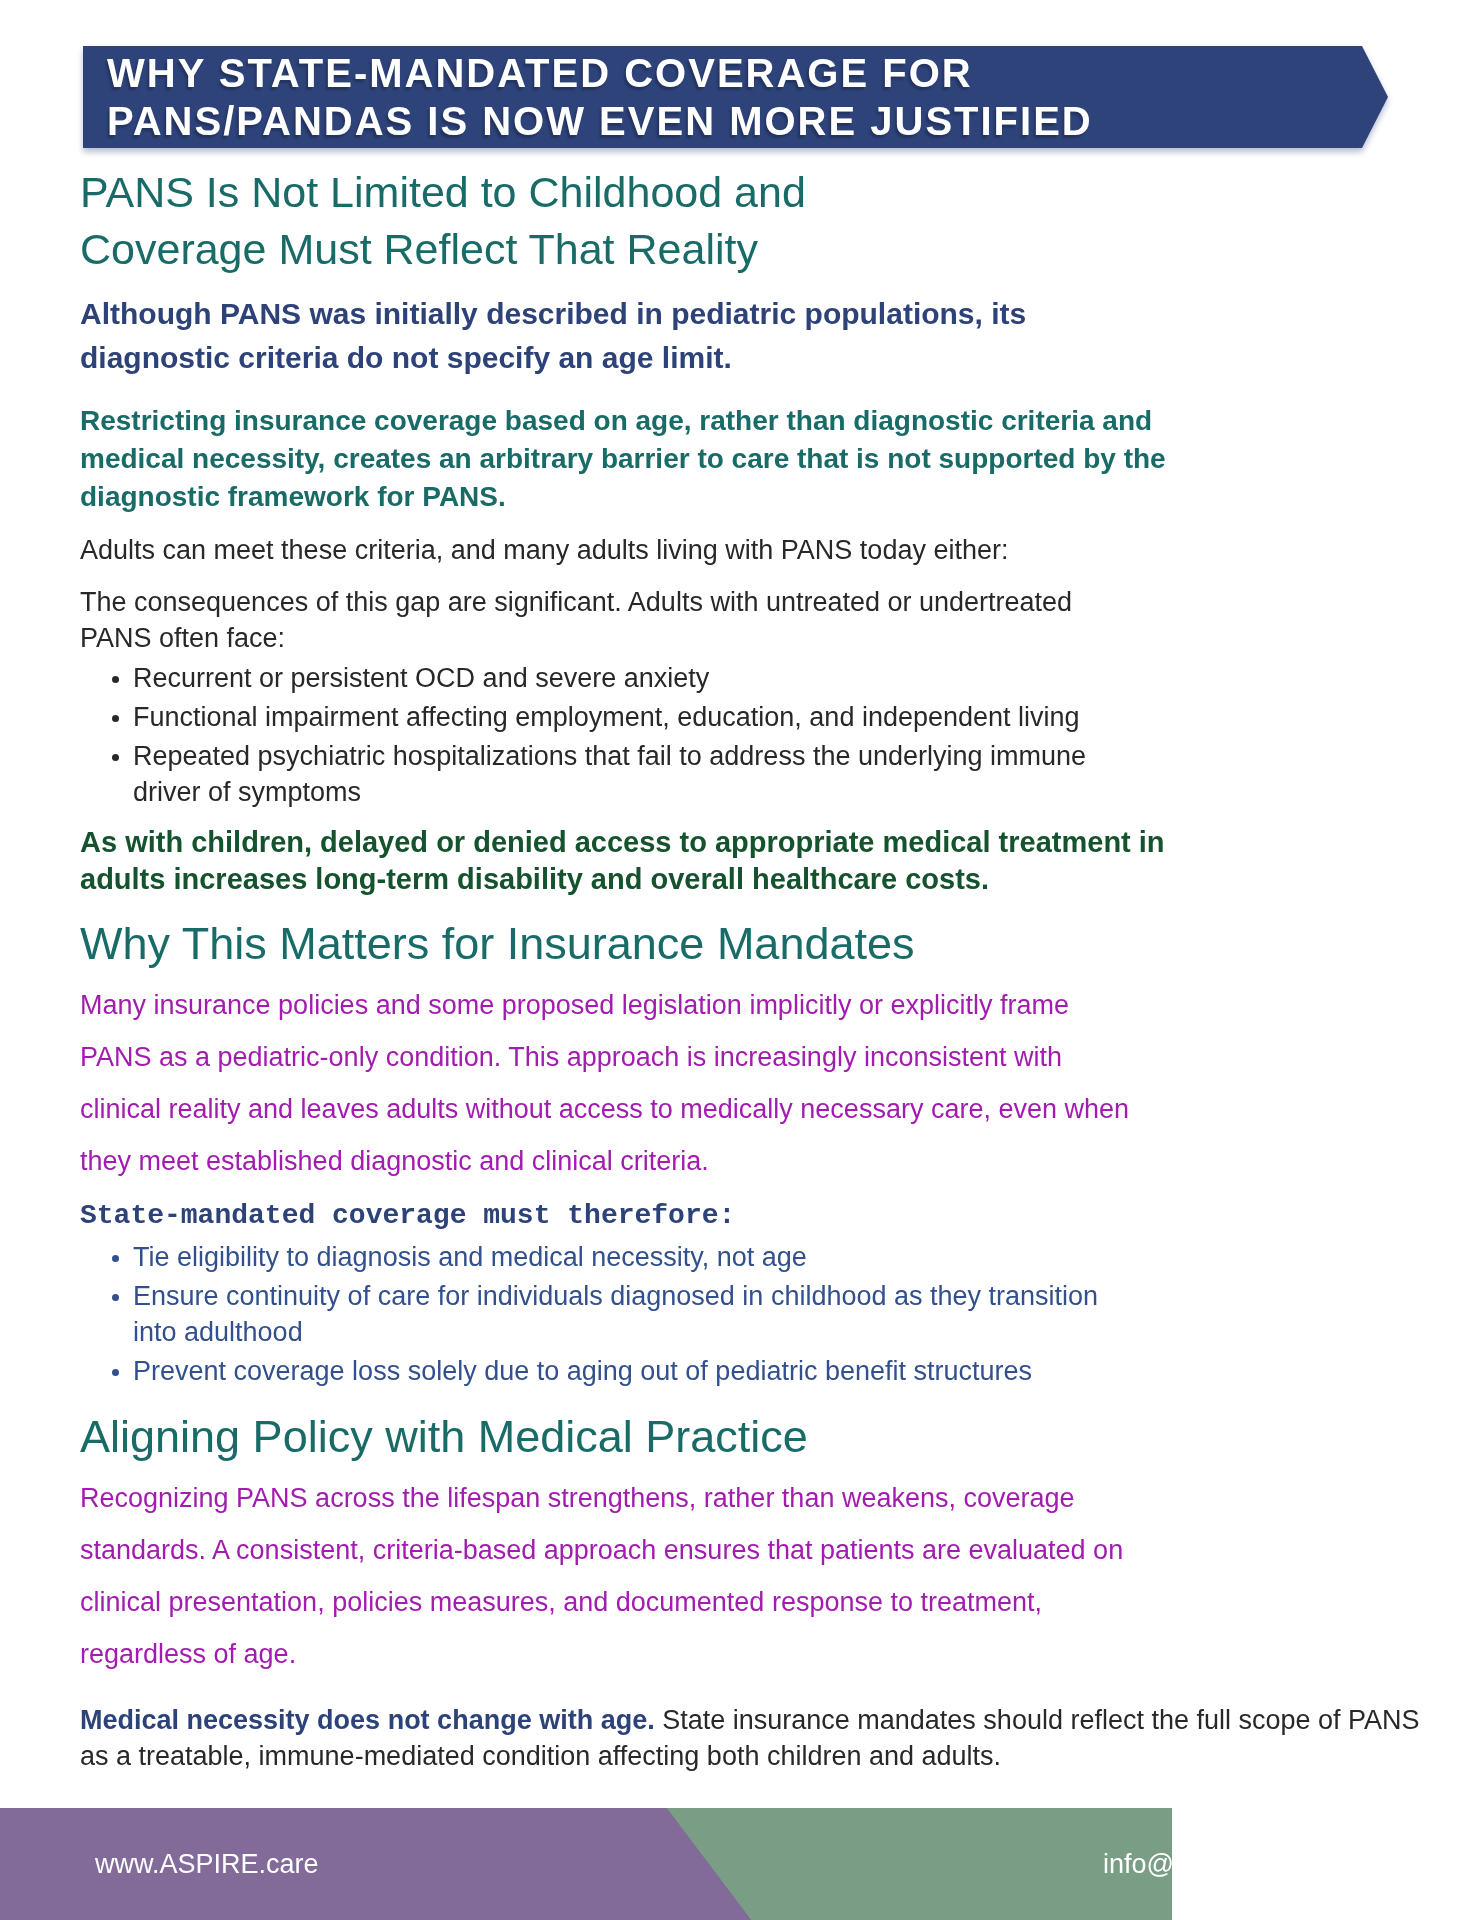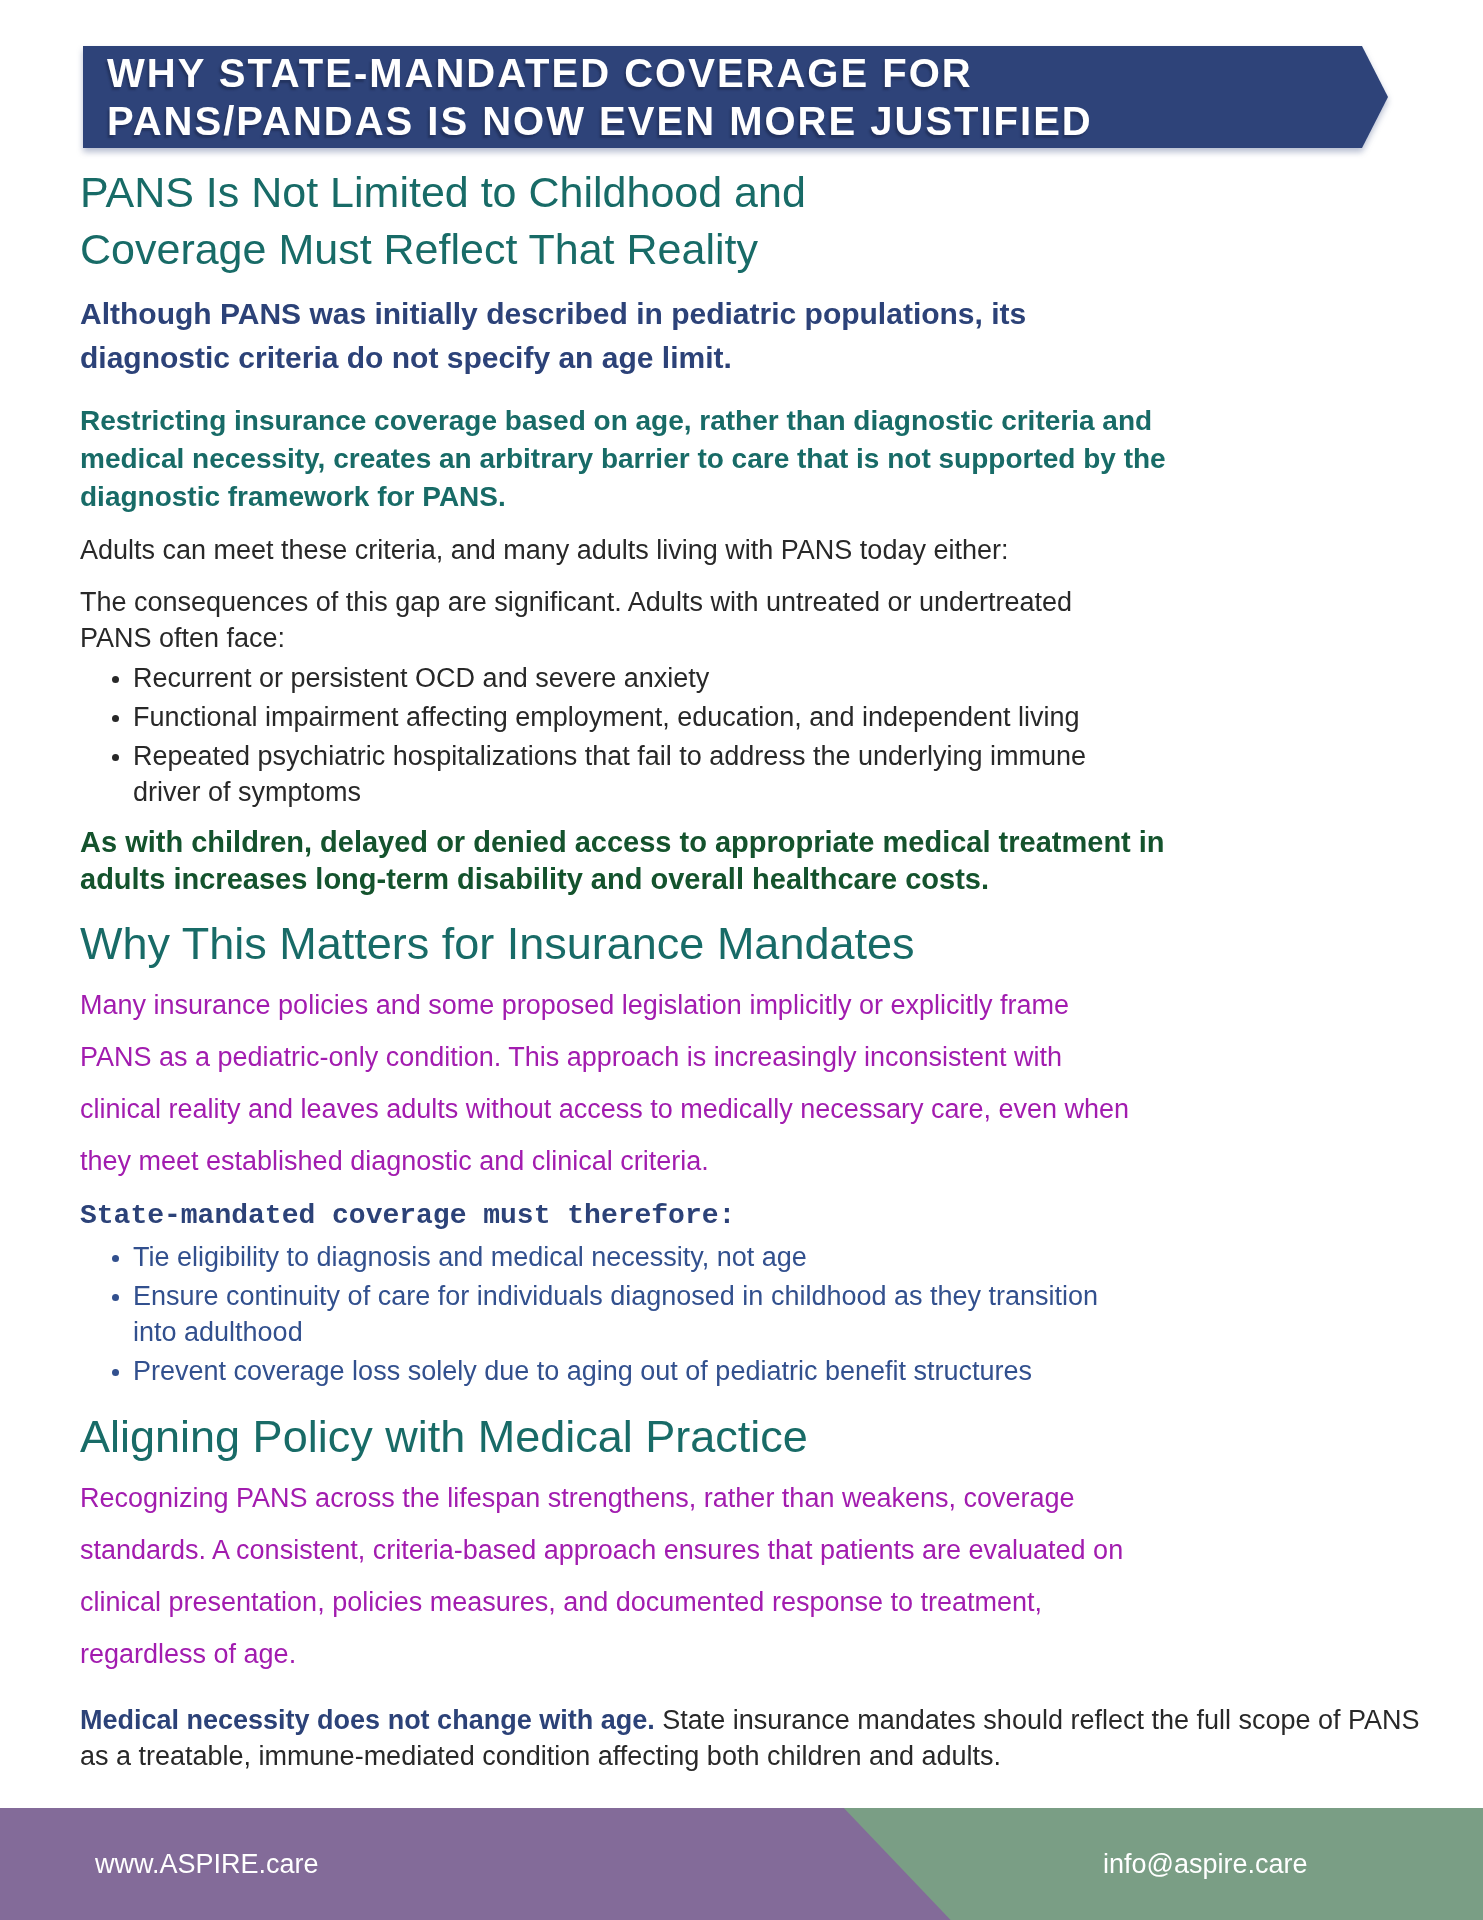--- a/index.html
+++ b/index.html
@@ -115,21 +115,21 @@
     margin:22px 0 0 0;
     max-width:1345px;
   }
   .final-bold {
     color:#2c4278;
     font-weight:bold;
   }
   .page-footer {
     position:absolute;
     left:0; bottom:0;
-    width:1483px; height:112px;
+    width:1172px; height:112px;
     background:#836b99;
   }
   .footer-green {
     position:absolute; inset:0;
     background:#7a9e85;
     clip-path: polygon(56.9% 0, 100% 0, 100% 100%, 64.1% 100%);
   }
   .footer-site, .footer-email {
     position:absolute;
     top:50%;

